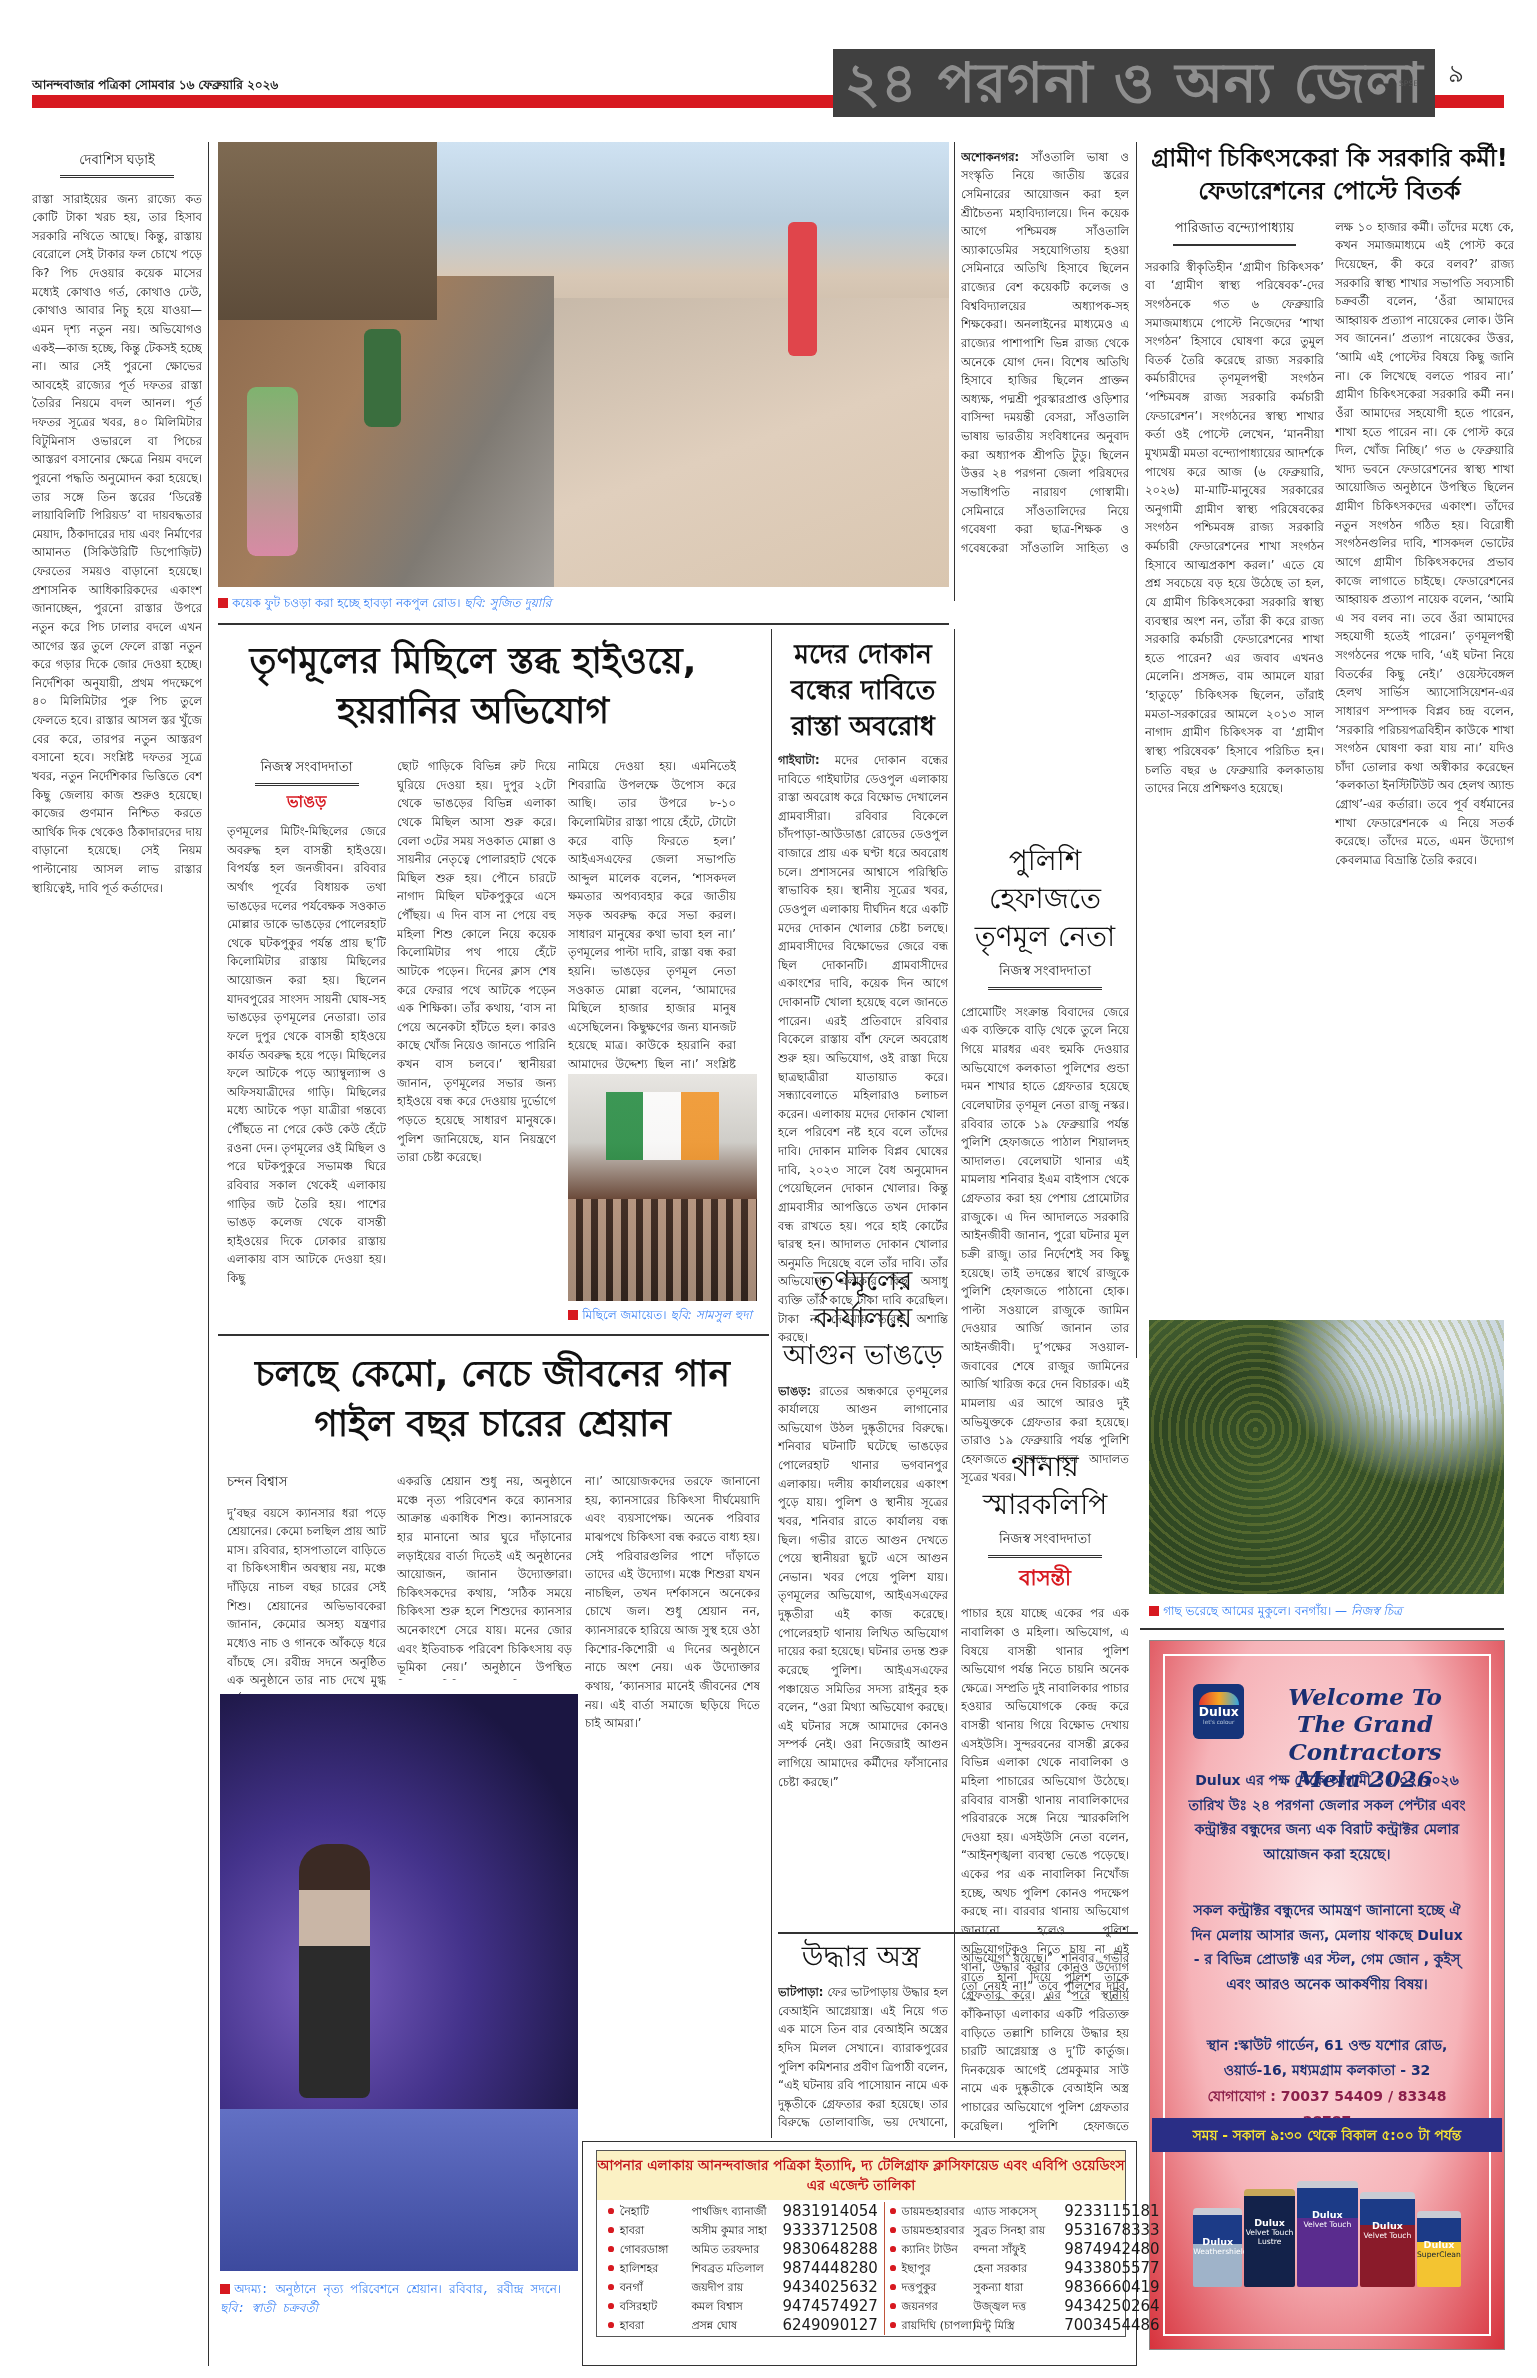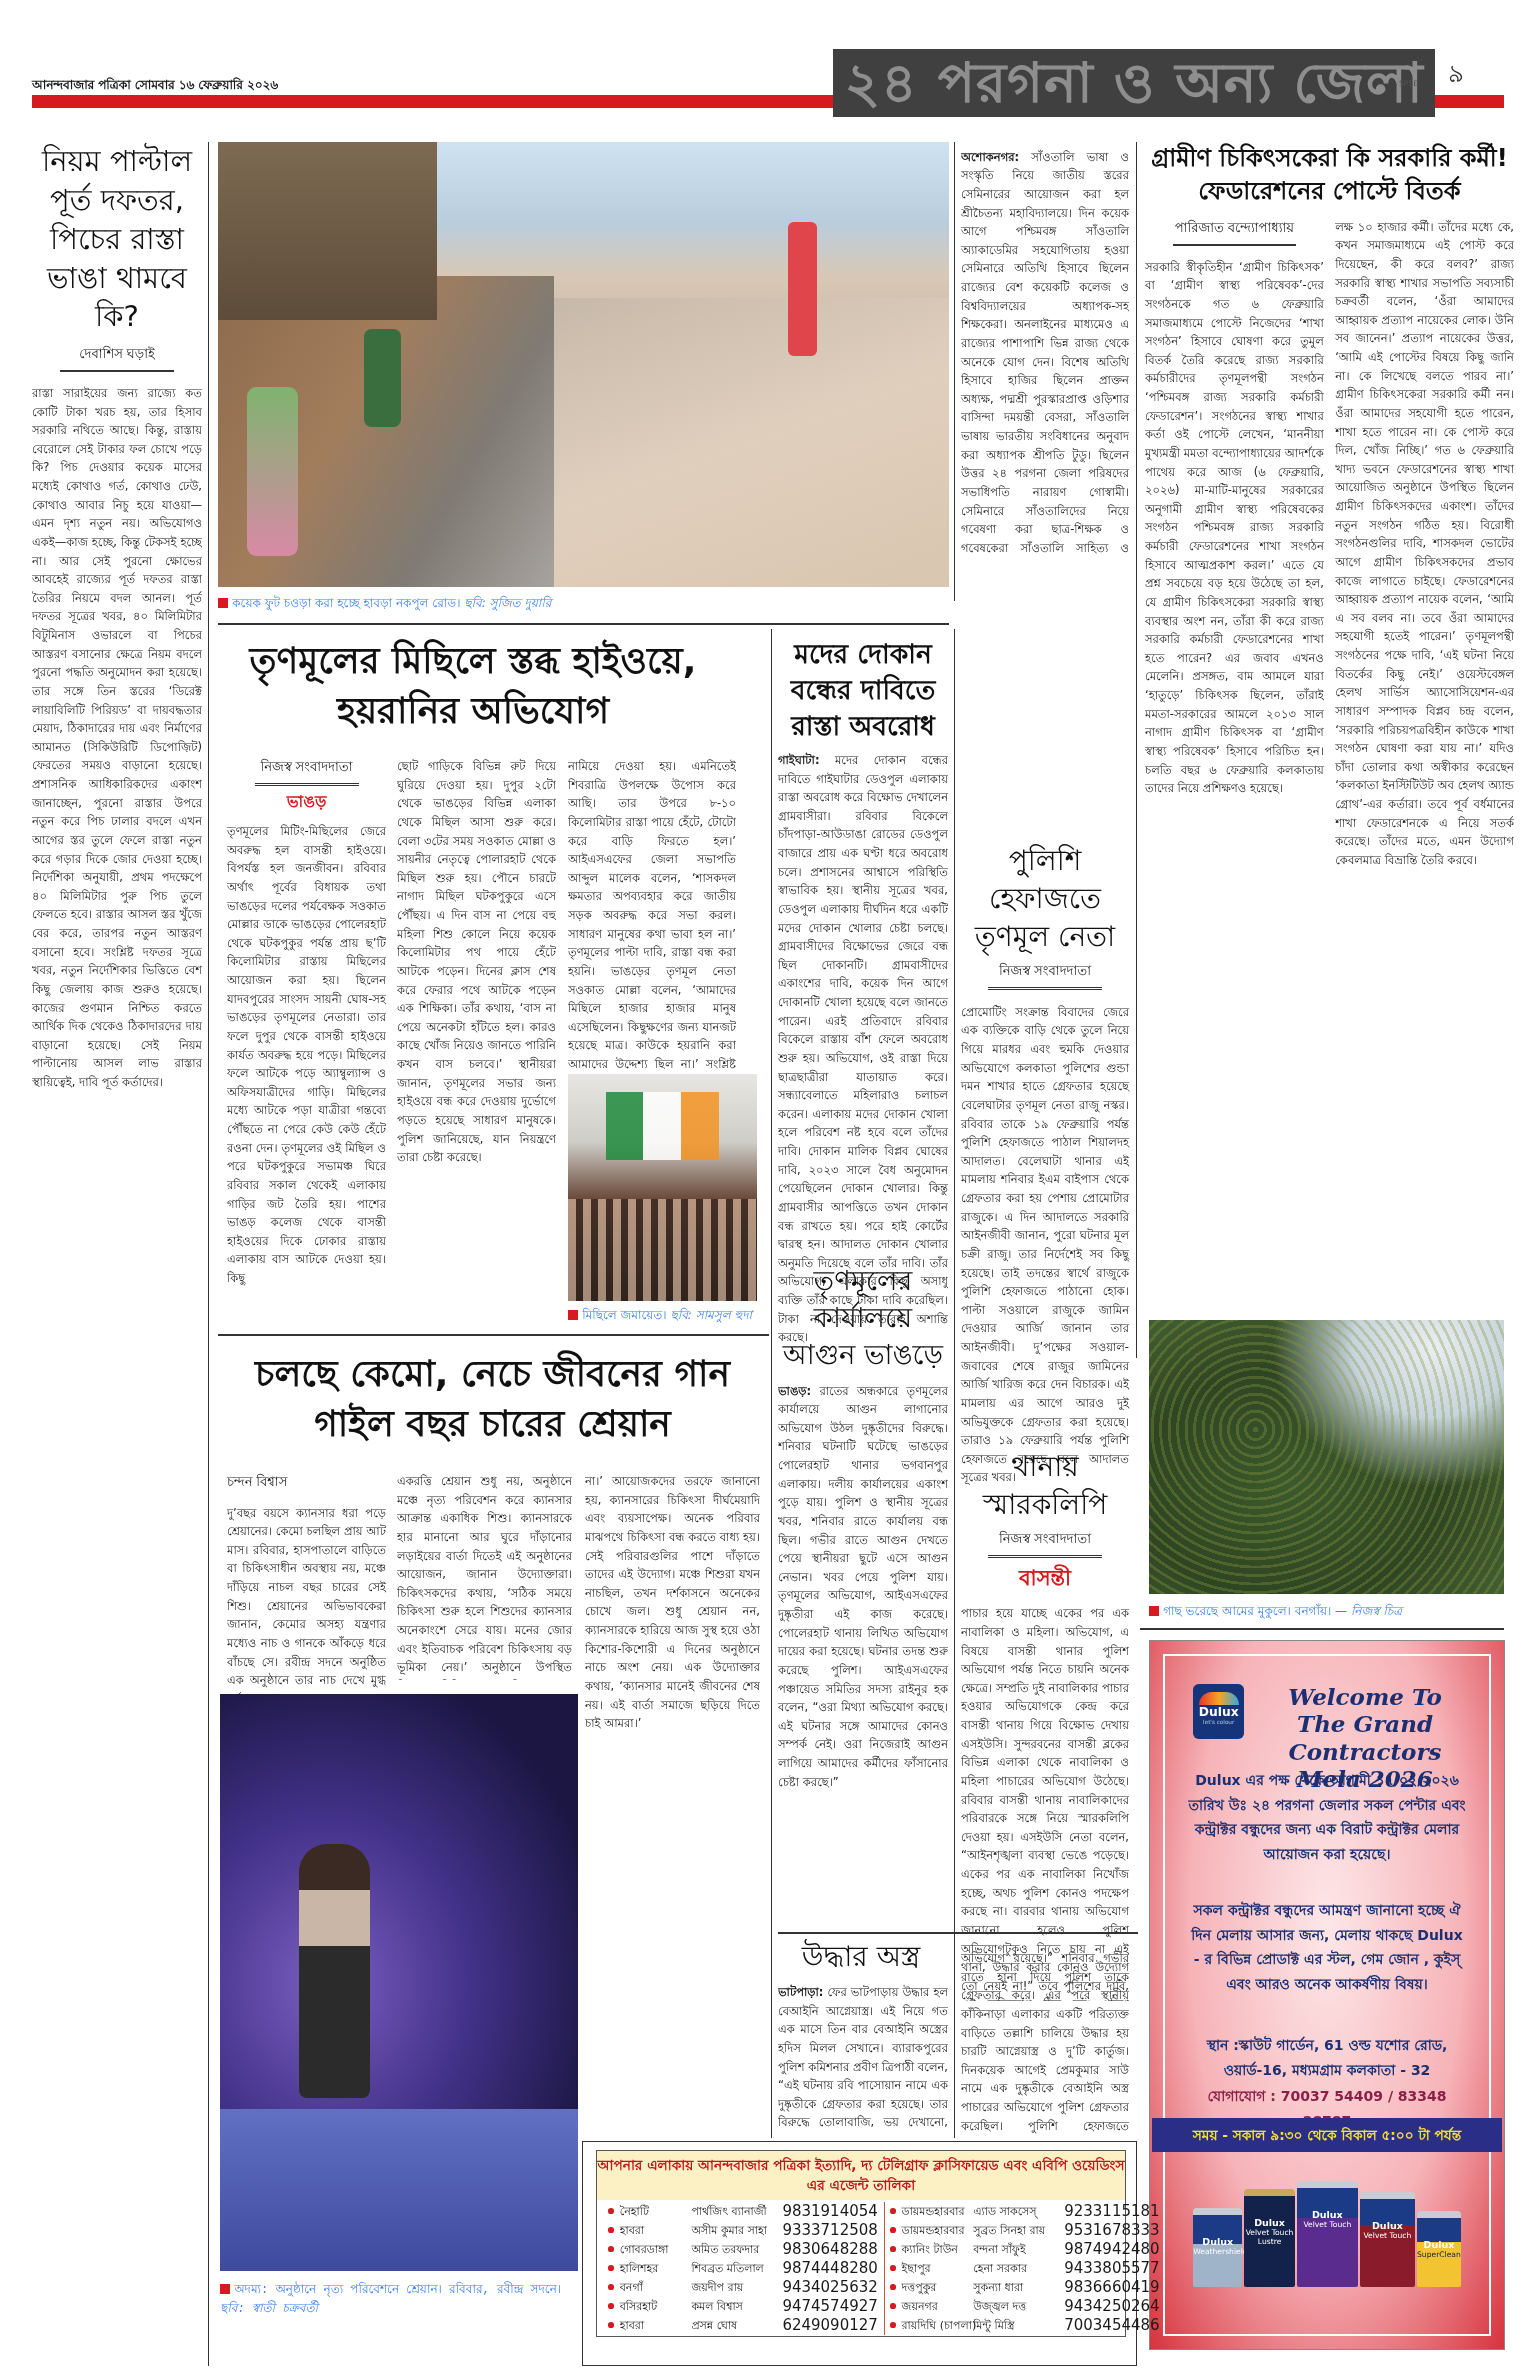--- a/index.html
+++ b/index.html
@@ -49,21 +49,20 @@
 </head>
 <body>
 
 <div class="abs masthead-date">আনন্দবাজার পত্রিকা  সোমবার ১৬ ফেব্রুয়ারি ২০২৬</div>
 <div class="abs red-bar" style="left:32px; top:95px; width:1472px;"></div>
 <div class="abs section-title">২৪ পরগনা ও অন্য জেলা</div>
 <div class="abs spse">SPSE</div>
 <div class="abs page-no">৯</div>
 
 <div class="abs" style="left:32px; top:142px; width:170px;">
-  <div class="headline" style="font-size:29px; line-height:1.34; font-weight:normal; font-family:'DejaVu Sans',sans-serif;">নিয়ম পাল্টাল পূর্ত দফতর, পিচের রাস্তা ভাঙা থামবে কি?</div>
   <div class="byline" style="margin-top:7.6px;">দেবাশিস ঘড়াই</div>
   <div class="byline-rule"></div>
   <div class="body-text" style="margin-top:11.4px; height:1883px; overflow:hidden;">রাস্তা সারাইয়ের জন্য রাজ্যে কত কোটি টাকা খরচ হয়, তার হিসাব সরকারি নথিতে আছে। কিন্তু, রাস্তায় বেরোলে সেই টাকার ফল চোখে পড়ে কি? পিচ দেওয়ার কয়েক মাসের মধ্যেই কোথাও গর্ত, কোথাও ঢেউ, কোথাও আবার নিচু হয়ে যাওয়া— এমন দৃশ্য নতুন নয়। অভিযোগও একই—কাজ হচ্ছে, কিন্তু টেকসই হচ্ছে না। আর সেই পুরনো ক্ষোভের আবহেই রাজ্যের পূর্ত দফতর রাস্তা তৈরির নিয়মে বদল আনল। পূর্ত দফতর সূত্রের খবর, ৪০ মিলিমিটার বিটুমিনাস ওভারলে বা পিচের আস্তরণ বসানোর ক্ষেত্রে নিয়ম বদলে পুরনো পদ্ধতি অনুমোদন করা হয়েছে। তার সঙ্গে তিন স্তরের ‘ডিরেক্ট লায়াবিলিটি পিরিয়ড’ বা দায়বদ্ধতার মেয়াদ, ঠিকাদারের দায় এবং নির্মাণের আমানত (সিকিউরিটি ডিপোজ়িট) ফেরতের সময়ও বাড়ানো হয়েছে। প্রশাসনিক আধিকারিকদের একাংশ জানাচ্ছেন, পুরনো রাস্তার উপরে নতুন করে পিচ ঢালার বদলে এখন আগের স্তর তুলে ফেলে রাস্তা নতুন করে গড়ার দিকে জোর দেওয়া হচ্ছে। নির্দেশিকা অনুযায়ী, প্রথম পদক্ষেপে ৪০ মিলিমিটার পুরু পিচ তুলে ফেলতে হবে। রাস্তার আসল স্তর খুঁজে বের করে, তারপর নতুন আস্তরণ বসানো হবে। সংশ্লিষ্ট দফতর সূত্রে খবর, নতুন নির্দেশিকার ভিত্তিতে বেশ কিছু জেলায় কাজ শুরুও হয়েছে। কাজের গুণমান নিশ্চিত করতে আর্থিক দিক থেকেও ঠিকাদারদের দায় বাড়ানো হয়েছে। সেই নিয়ম পাল্টানোয় আসল লাভ রাস্তার স্থায়িত্বেই, দাবি পূর্ত কর্তাদের।</div>
 </div>
 <div class="abs vrule" style="left:208px; top:142px; height:2224px;"></div>
 
 <div class="abs photo" style="left:218px; top:142px; width:731px; height:445px; background:linear-gradient(180deg,#cfe2f2 0%,#b9cddc 18%,#d8c8b6 30%,#c9b8a5 45%,#e3d1c0 60%,#d7c5b3 100%);">
   <div style="position:absolute; left:0; top:30%; width:46%; height:70%; background:linear-gradient(120deg,#8d6a4d 0%,#a27d5c 40%,#7f7a73 70%,#a7a39e 100%);"></div>
   <div style="position:absolute; left:46%; top:35%; width:54%; height:65%; background:linear-gradient(160deg,#c7b9a9 0%,#e0cfbd 50%,#d9c6b0 100%);"></div>
   <div style="position:absolute; left:0; top:0; width:30%; height:40%; background:linear-gradient(180deg,#7e6a52,#5d4c3a);"></div>

